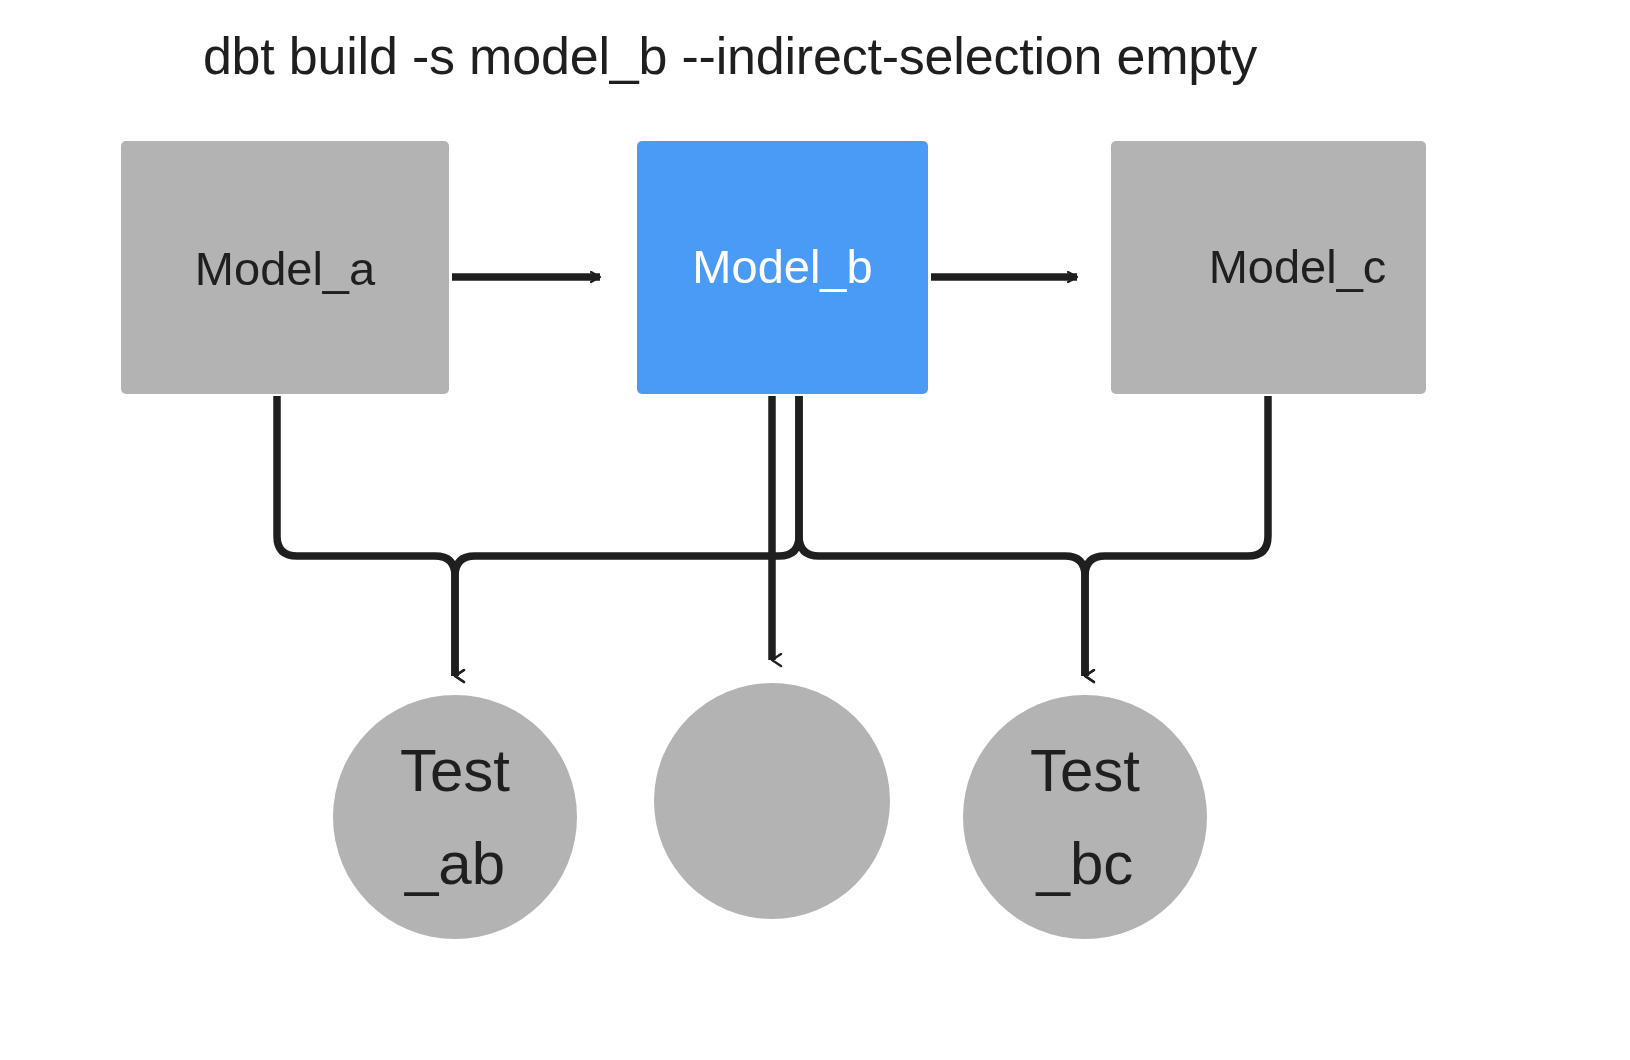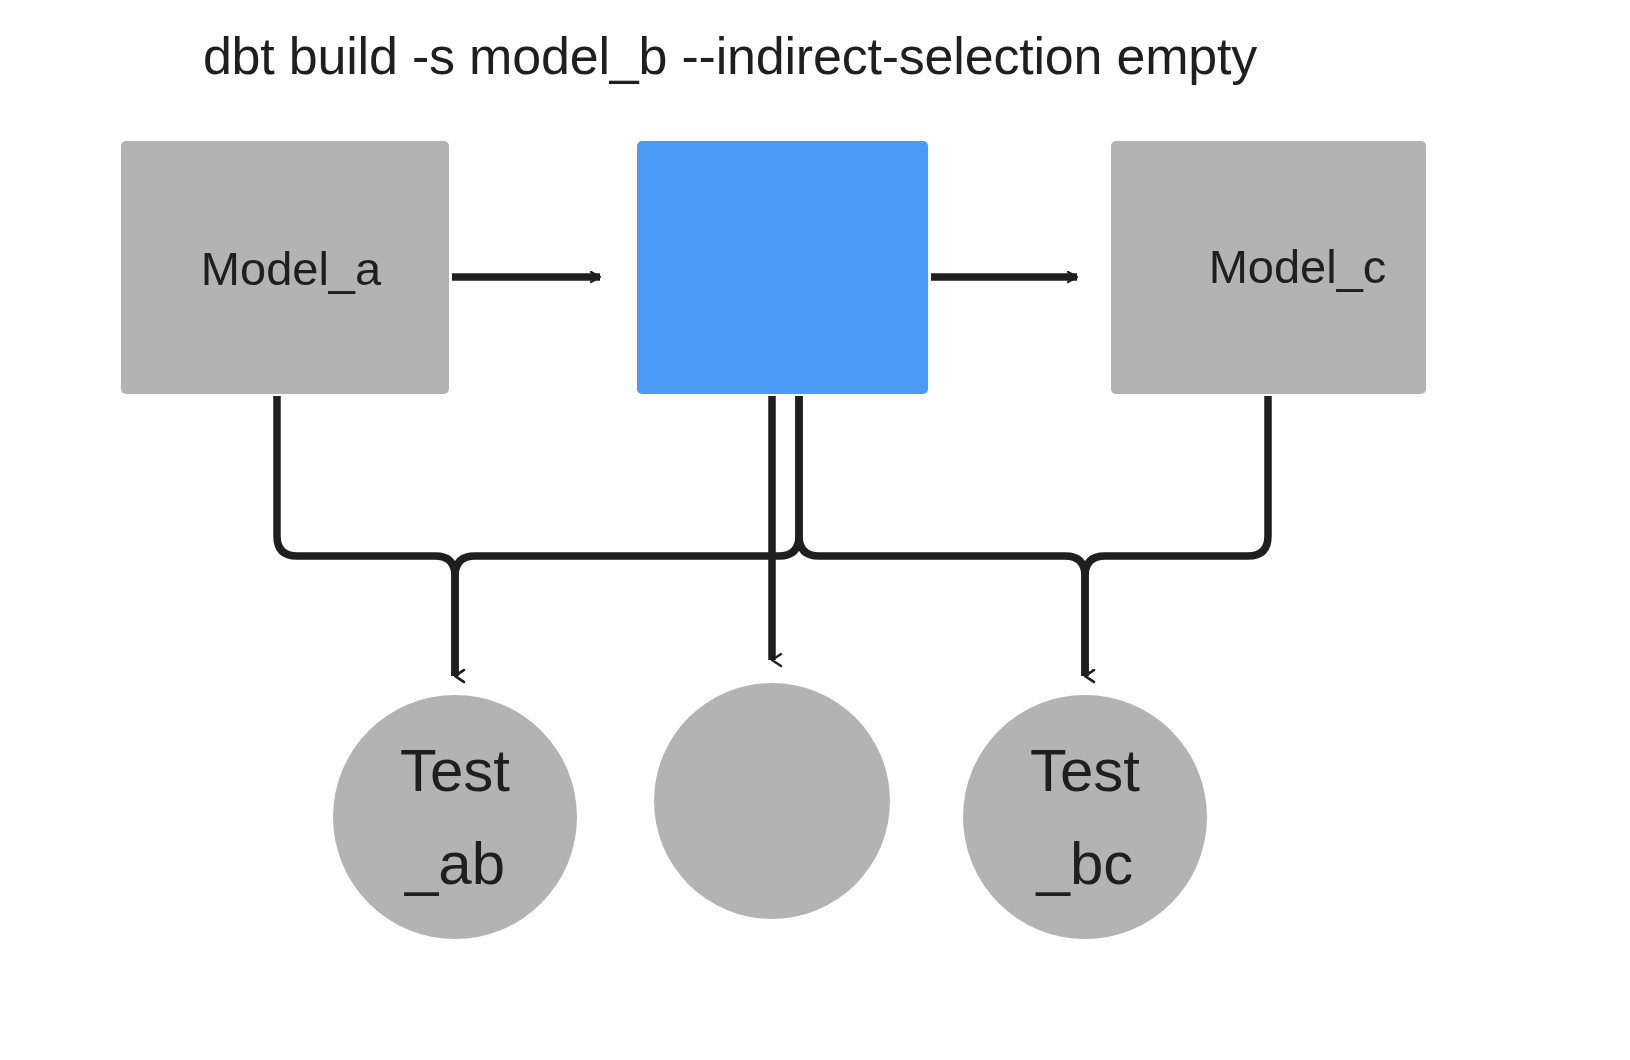--- a/index.html
+++ b/index.html
@@ -98,22 +98,23 @@
       <path d="M 799 396 L 799 536 Q 799 556 779 556 L 475 556 Q 455 556 455 576 L 455 676" marker-end="url(#arrow-down)"></path>
 
       <path d="M 772 396 L 772 660" marker-end="url(#arrow-down)"></path>
 
       <path d="M 799 396 L 799 536 Q 799 556 819 556 L 1065 556 Q 1085 556 1085 576 L 1085 676" marker-end="url(#arrow-down)"></path>
 
       <path d="M 1268 396 L 1268 536 Q 1268 556 1248 556 L 1105 556 Q 1085 556 1085 576 L 1085 676" marker-end="url(#arrow-down)"></path>
     </g>
   </svg>
 
-  <div class="node-label model-label" style="left:127px; top:141px; width:328px; height:256px;">Model_a</div>
+  <div class="node-label model-label" style="left:121px; top:141px; width:328px; height:256px;">Model_a</div>
 
+  <div class="node-label model-label on-accent" style="left:637px; top:141px; width:291px; height:253px;">Model_b</div>
 
   <div class="node-label model-label" style="left:1111px; top:141px; width:373px; height:253px;">Model_c</div>
 
   <div class="node-label test-label" style="left:333px; top:695px; width:244px; height:244px;">Test
 _ab</div>
 
 
   <div class="node-label test-label" style="left:963px; top:695px; width:244px; height:244px;">Test
 _bc</div>
 

